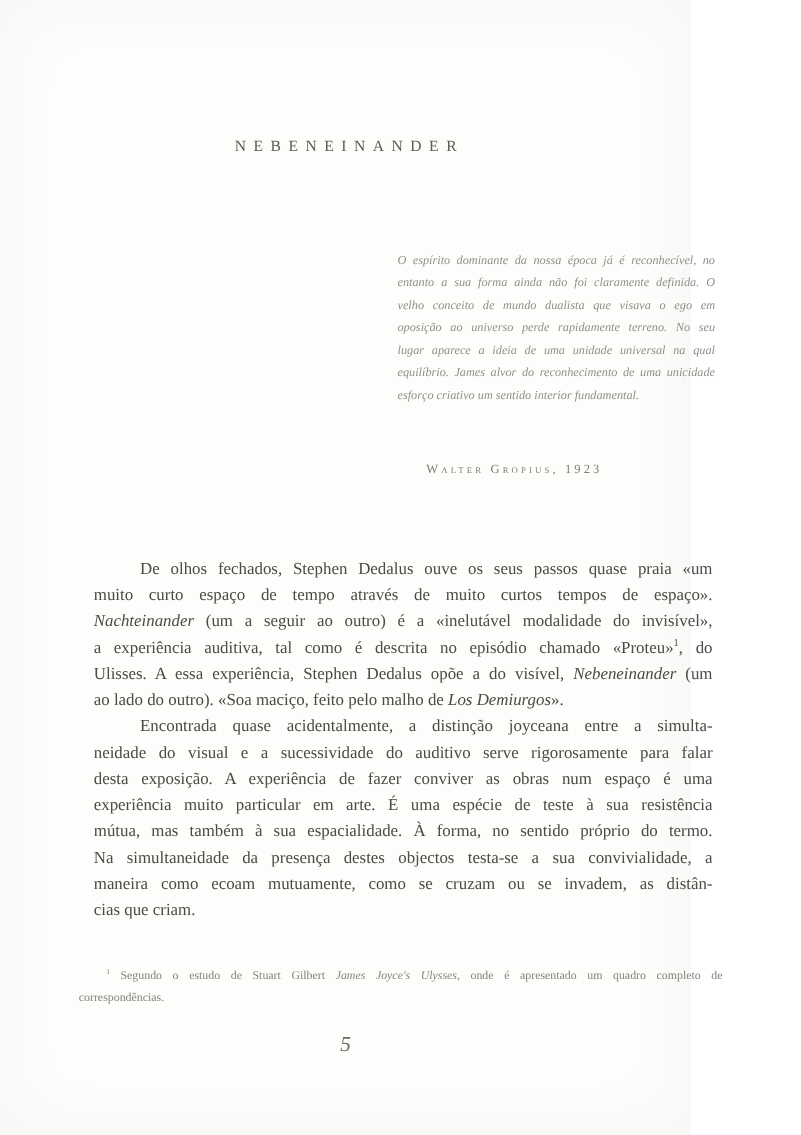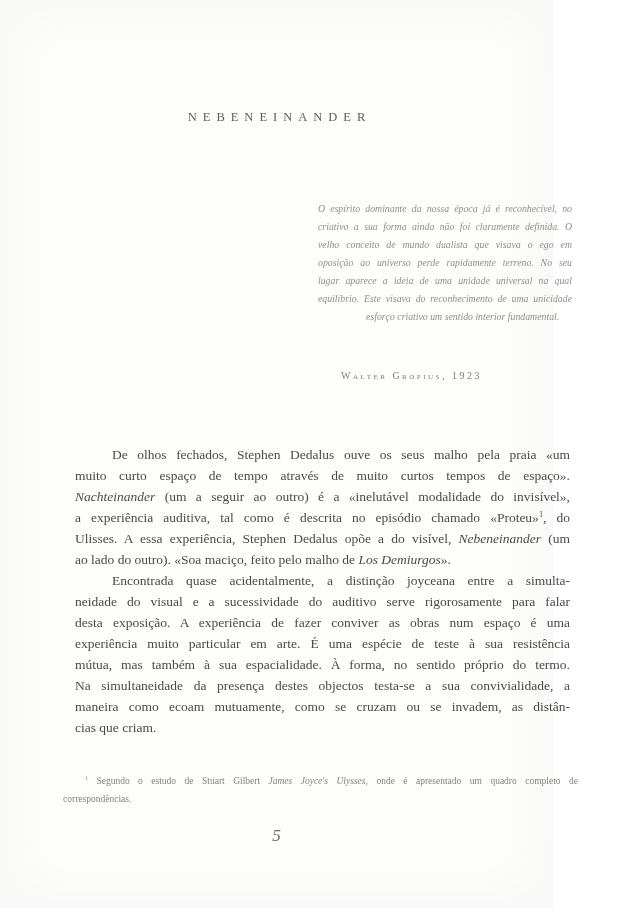--- a/index.html
+++ b/index.html
@@ -26,21 +26,21 @@
   
   .epigraph {
     position: absolute; top: 200px; left: 318px; width: 254px;
   }
   .epi-line {
     font-style: italic;
     font-size: 9.8px; line-height: 18px;
     color: #8f8f88;
     text-align: justify; text-align-last: justify;
   }
-  .epi-line.last { text-align-last: left; margin-left: 48px; }
+  .epi-line.last { text-align-last: left; }
   .attribution {
     position: absolute; top: 370px; right: 71px;
     font-size: 10px; letter-spacing: 2.5px;
     font-variant: small-caps;
     color: #7d7d75;
   }
   
   .body-text {
     position: absolute; top: 444px; left: 75px; width: 495px;
   }
@@ -75,32 +75,32 @@
 </style>
 </head>
 <body>
 
 <div class="page">
 
   <h1 class="doc-title">NEBENEINANDER</h1>
 
   <div class="epigraph">
       <div class="epi-line first"><span>O espírito dominante da nossa época já é reconhecível, no</span></div>
-      <div class="epi-line"><span>criativo a sua forma ainda não foi claramente definida. O</span></div>
+      <div class="epi-line"><span>entanto a sua forma ainda não foi claramente definida. O</span></div>
       <div class="epi-line"><span>velho conceito de mundo dualista que visava o ego em</span></div>
       <div class="epi-line"><span>oposição ao universo perde rapidamente terreno. No seu</span></div>
       <div class="epi-line"><span>lugar aparece a ideia de uma unidade universal na qual</span></div>
-      <div class="epi-line"><span>equilíbrio. Este visava do reconhecimento de uma unicidade</span></div>
+      <div class="epi-line"><span>equilíbrio. James alvor do reconhecimento de uma unicidade</span></div>
       <div class="epi-line last"><span>esforço criativo um sentido interior fundamental.</span></div>
     </div>
 
   <div class="attribution">Walter Gropius, 1923</div>
 
   <div class="body-text">
-      <div class="body-line first"><span>De olhos fechados, Stephen Dedalus ouve os seus malho pela praia «um</span></div>
+      <div class="body-line first"><span>De olhos fechados, Stephen Dedalus ouve os seus passos quase praia «um</span></div>
       <div class="body-line"><span>muito curto espaço de tempo através de muito curtos tempos de espaço».</span></div>
       <div class="body-line"><em>Nachteinander</em><span> (um a seguir ao outro) é a «inelutável modalidade do invisível»,</span></div>
       <div class="body-line"><span>a experiência auditiva, tal como é descrita no episódio chamado «Proteu»</span><sup>1</sup><span>, do</span></div>
       <div class="body-line"><span>Ulisses. A essa experiência, Stephen Dedalus opõe a do visível, </span><em>Nebeneinander</em><span> (um</span></div>
       <div class="body-line last"><span>ao lado do outro). «Soa maciço, feito pelo malho de </span><em>Los Demiurgos</em><span>».</span></div>
       <div class="body-line first"><span>Encontrada quase acidentalmente, a distinção joyceana entre a simulta-</span></div>
       <div class="body-line"><span>neidade do visual e a sucessividade do auditivo serve rigorosamente para falar</span></div>
       <div class="body-line"><span>desta exposição. A experiência de fazer conviver as obras num espaço é uma</span></div>
       <div class="body-line"><span>experiência muito particular em arte. É uma espécie de teste à sua resistência</span></div>
       <div class="body-line"><span>mútua, mas também à sua espacialidade. À forma, no sentido próprio do termo.</span></div>

